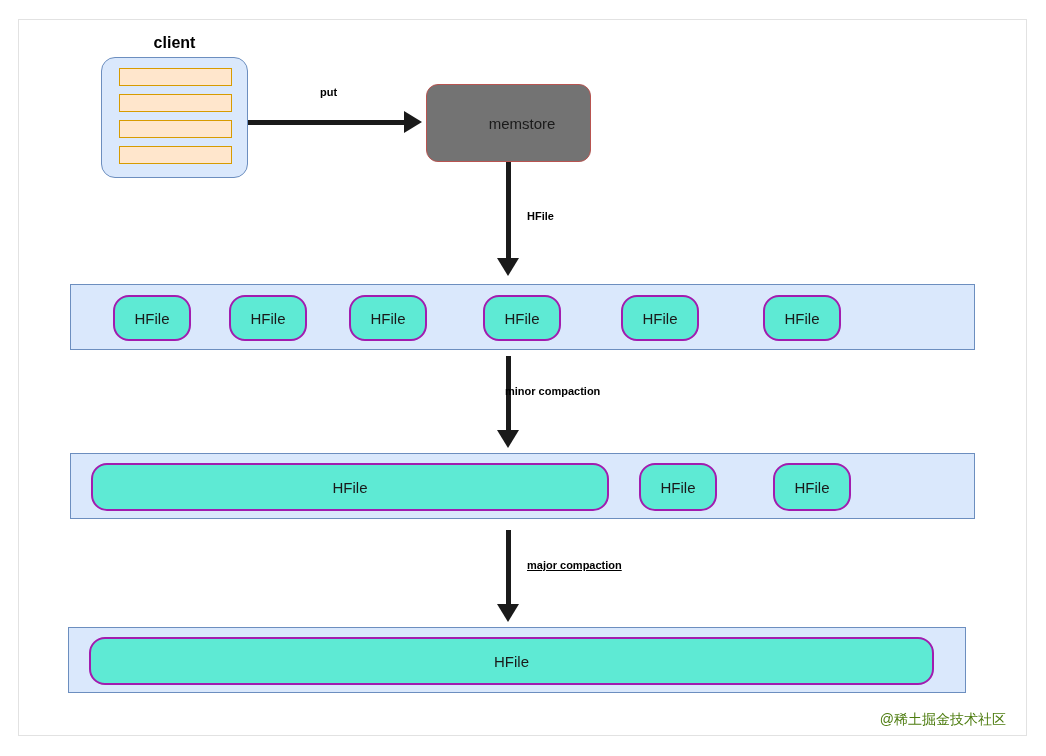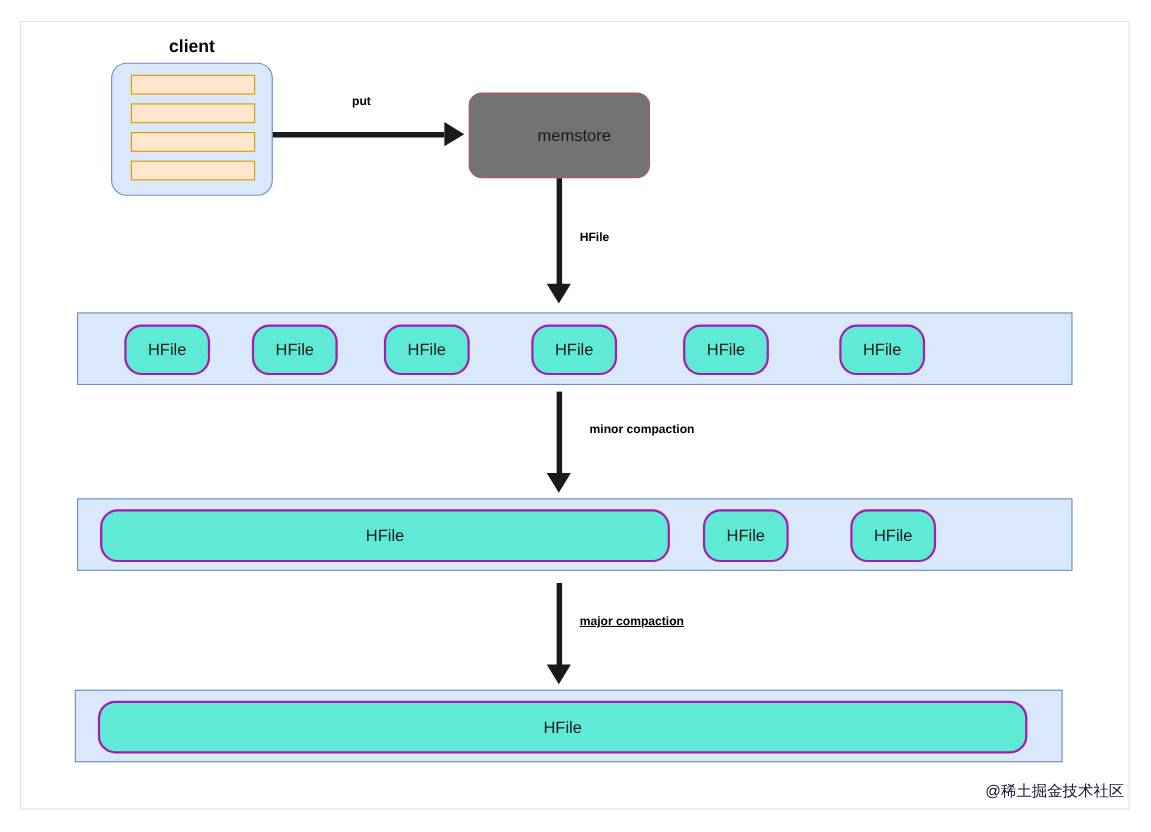--- a/index.html
+++ b/index.html
@@ -133,24 +133,24 @@
     display: flex;
     align-items: center;
     justify-content: center;
     font-size: 15px;
     color: #1a1a1a;
   }
 
   
   #watermark {
     position: absolute;
-    right: 24px;
+    right: 40px;
     top: 711px;
     font-size: 14px;
-    color: #0f172a;
+    color: #4d7c0f;
     white-space: nowrap;
   }
 </style>
 </head>
 <body>
 
 <div id="canvas">
 
   <div id="frame"></div>
 
@@ -179,21 +179,21 @@
     <div class="hfile-box" style="left:42px;  top:10px; width:78px; height:46px;">HFile</div>
     <div class="hfile-box" style="left:158px; top:10px; width:78px; height:46px;">HFile</div>
     <div class="hfile-box" style="left:278px; top:10px; width:78px; height:46px;">HFile</div>
     <div class="hfile-box" style="left:412px; top:10px; width:78px; height:46px;">HFile</div>
     <div class="hfile-box" style="left:550px; top:10px; width:78px; height:46px;">HFile</div>
     <div class="hfile-box" style="left:692px; top:10px; width:78px; height:46px;">HFile</div>
   </div>
 
   <div class="arrow-line-v" style="left:506px; top:356px; height:78px;"></div>
   <div class="arrow-head-down" style="left:497px; top:430px;"></div>
-  <div class="edge-label" style="left:536px; top:385px;">minor compaction</div>
+  <div class="edge-label" style="left:505px; top:385px;">minor compaction</div>
 
   <div class="hfile-container" style="left:70px; top:453px; width:905px; height:66px;">
     <div class="hfile-box" style="left:20px;  top:9px; width:518px; height:48px;">HFile</div>
     <div class="hfile-box" style="left:568px; top:9px; width:78px; height:48px;">HFile</div>
     <div class="hfile-box" style="left:702px; top:9px; width:78px; height:48px;">HFile</div>
   </div>
 
   <div class="arrow-line-v" style="left:506px; top:530px; height:78px;"></div>
   <div class="arrow-head-down" style="left:497px; top:604px;"></div>
   <div class="edge-label" style="left:527px; top:559px;text-decoration:underline;">major compaction</div>

